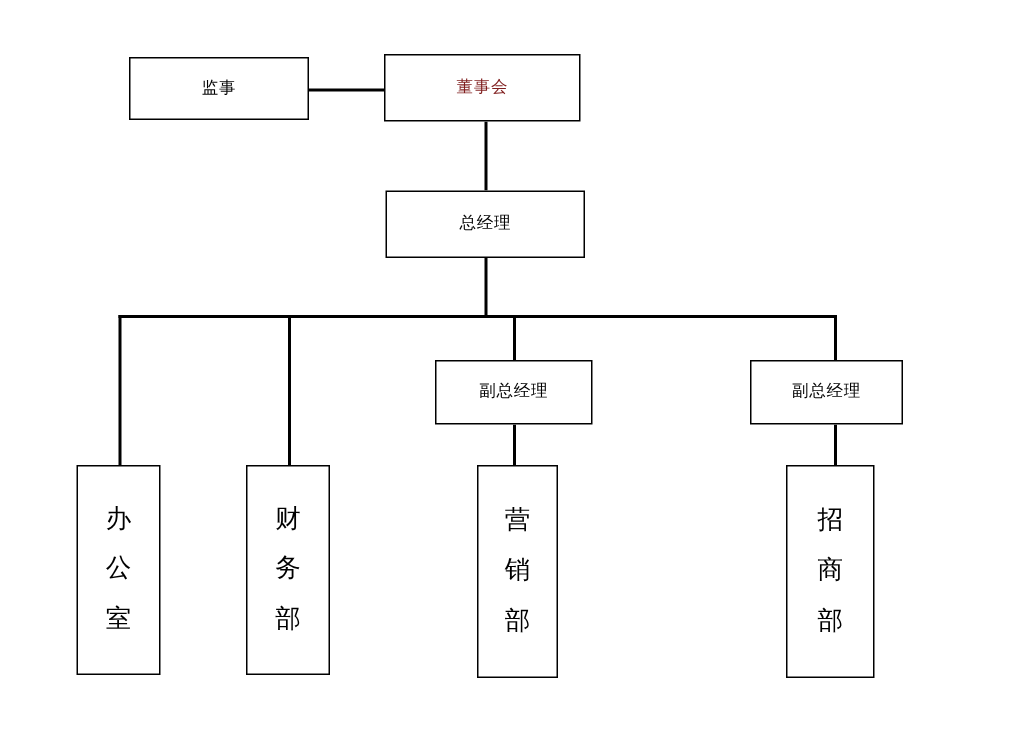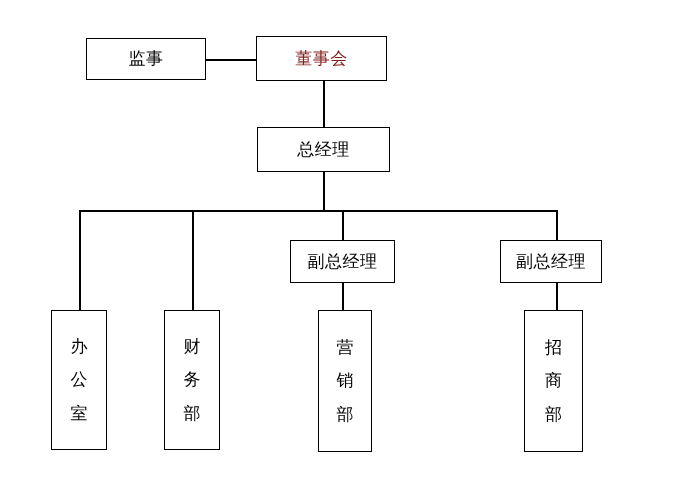--- a/index.html
+++ b/index.html
@@ -24,21 +24,21 @@
     box-sizing: border-box;
     border: 1.5px solid #000000;
     background: #ffffff;
     display: flex;
     align-items: center;
     justify-content: center;
     z-index: 2;
   }
   .node-label {
     color: #000000;
-    font-size: 17px;
+    font-size: 11px;
     line-height: 1.28;
     letter-spacing: 0.5px;
     text-align: center;
     white-space: pre;
   }
   
   .node.horiz .node-label {
     writing-mode: horizontal-tb;
   }
   

